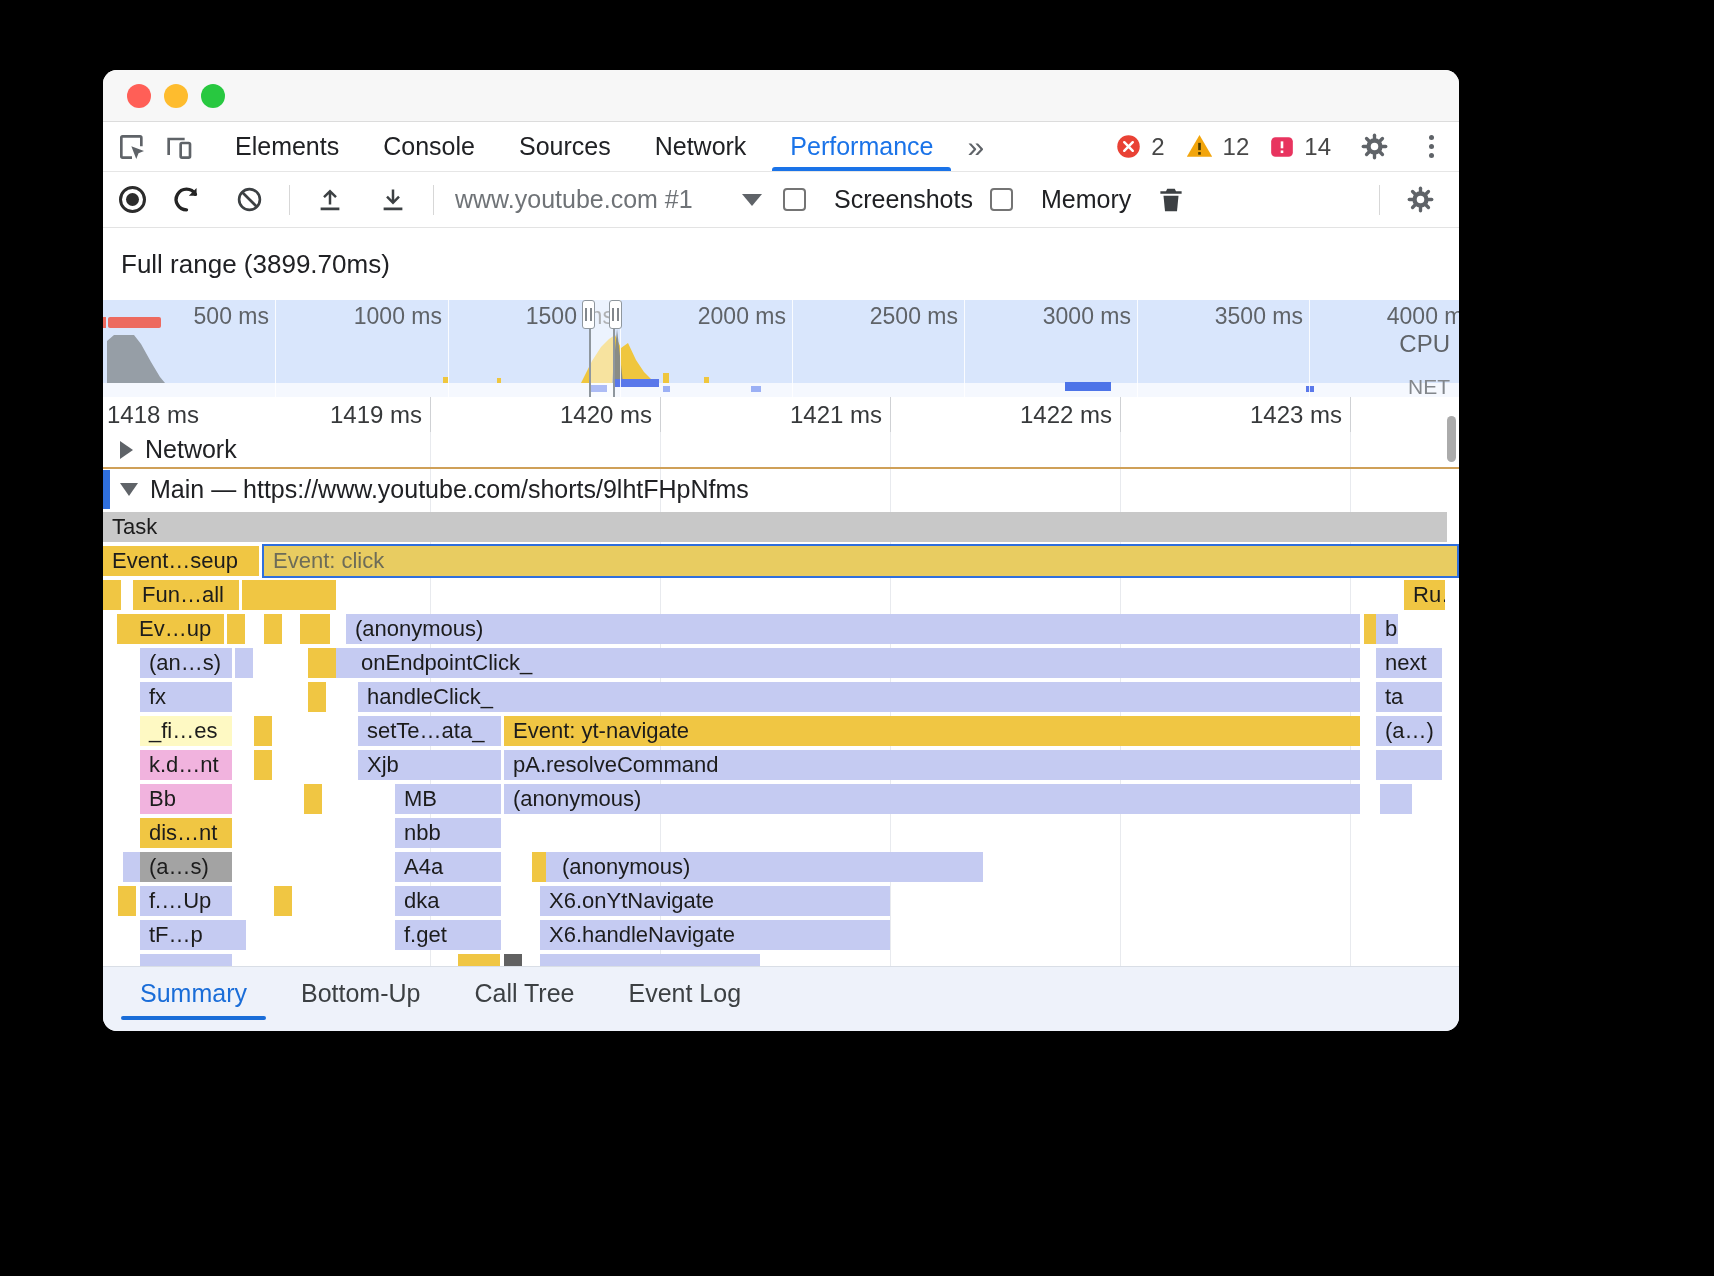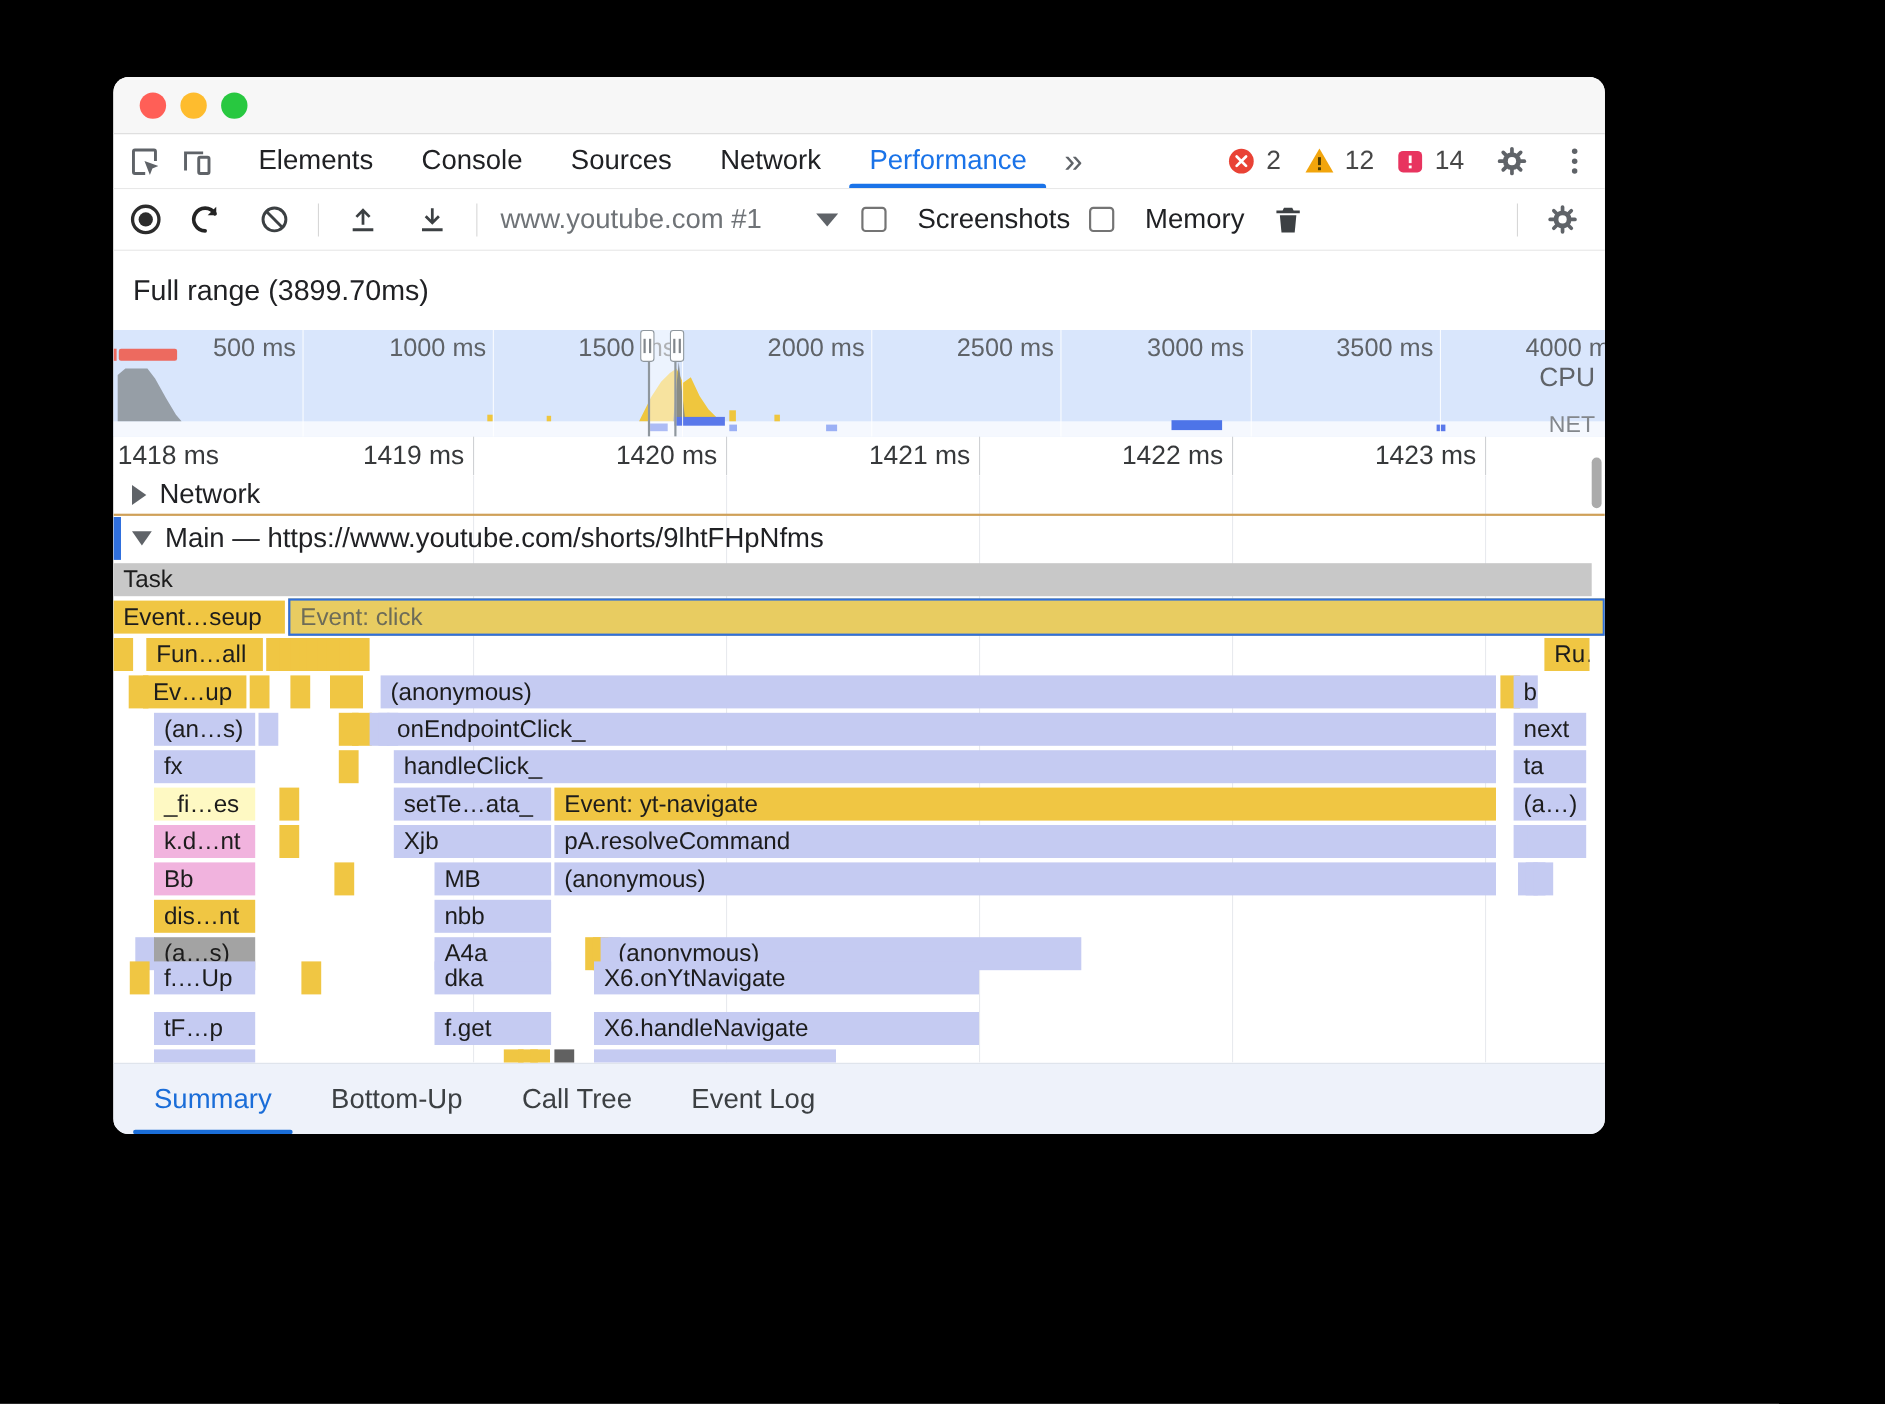--- a/index.html
+++ b/index.html
@@ -53,21 +53,21 @@
 .tri-down{width:0;height:0;border-left:9px solid transparent;border-right:9px solid transparent;border-top:13px solid #5f6368;}
 .main-row{position:relative;height:41px;display:flex;align-items:center;gap:12px;padding-left:17px;font-size:25px;color:#202124;}
 .main-row::before{content:"";position:absolute;left:0;top:1px;bottom:1px;width:7px;background:#2f6fdd;}
 .flame{position:relative;height:456px;}
 .frow{position:absolute;left:0;width:100%;height:34px;}
 .fbar{position:absolute;top:2px;height:30px;line-height:30px;font-size:22px;color:#1c1c1c;padding:0 9px;white-space:nowrap;overflow:hidden;}
 .fbar.sel{top:0;height:34px;line-height:30px;border:2px solid #2f6fdd;color:#6d6c58;z-index:2;}
 .vscroll{position:absolute;right:3px;top:346px;width:9px;height:46px;border-radius:5px;background:#ababab;}
 .bottombar{height:65px;flex:0 0 65px;background:#eef2fa;border-top:1px solid #d9dee6;display:flex;align-items:flex-start;padding:0 10px;}
 .btabs{display:flex;align-items:flex-start;height:100%;}
-.btab{height:64px;display:flex;align-items:center;padding:0 27px;font-size:25px;color:#3c4043;position:relative;}
+.btab{height:53px;display:flex;align-items:center;padding:0 27px;font-size:25px;color:#3c4043;position:relative;}
 .btab.active{color:#1a6dd8;}
 .btab.active::after{content:"";position:absolute;left:8px;right:8px;bottom:0;height:4px;background:#1a6dd8;border-radius:2px;}
 </style>
 </head>
 <body>
 
 <div class="window">
 
   <div class="titlebar">
     <div class="lights">
@@ -366,29 +366,29 @@
         </div>
         <div class="frow" style="top: 340px;">
           <div class="fbar" style="left: 20px; width: 3px; background: rgb(197, 203, 242);"></div>
           <div class="fbar" style="left: 37px; width: 92px; background: #a3a3a3;">(a…s)</div>
           <div class="fbar" style="left: 292px; width: 106px; background: rgb(197, 203, 242);">A4a</div>
           <div class="fbar" style="left: 429px; width: 4px; background: rgb(240, 198, 67);"></div>
           <div class="fbar" style="left: 436px; width: 4px; background: rgb(240, 198, 67);"></div>
           <div class="fbar" style="left: 443px; width: 3px; background: rgb(197, 203, 242);"></div>
           <div class="fbar" style="left: 450px; width: 430px; background: rgb(197, 203, 242);">(anonymous)</div>
         </div>
-        <div class="frow" style="top: 362px;">
+        <div class="frow" style="top: 374px;">
           <div class="fbar" style="left: 15px; width: 5px; background: rgb(240, 198, 67);"></div>
           <div class="fbar" style="left: 37px; width: 92px; background: rgb(197, 203, 242);">f.…Up</div>
           <div class="fbar" style="left: 171px; width: 3px; background: rgb(240, 198, 67);"></div>
           <div class="fbar" style="left: 292px; width: 106px; background: rgb(197, 203, 242);">dka</div>
           <div class="fbar" style="left: 437px; width: 350px; background: rgb(197, 203, 242);">X6.onYtNavigate</div>
         </div>
         <div class="frow" style="top: 408px;">
-          <div class="fbar" style="left: 37px; width: 92px; background: rgb(197, 203, 242);">tF…p</div>
+          <div class="fbar" style="left: 37px; width: 106px; background: rgb(197, 203, 242);">tF…p</div>
           <div class="fbar" style="left: 292px; width: 106px; background: rgb(197, 203, 242);">f.get</div>
           <div class="fbar" style="left: 437px; width: 350px; background: rgb(197, 203, 242);">X6.handleNavigate</div>
         </div>
         <div class="frow" style="top: 442px;">
           <div class="fbar" style="left: 37px; width: 92px; background: rgb(197, 203, 242);"></div>
           <div class="fbar" style="left: 355px; width: 10px; background: rgb(240, 198, 67);"></div>
           <div class="fbar" style="left: 368px; width: 7px; background: rgb(240, 198, 67);"></div>
           <div class="fbar" style="left: 379px; width: 18px; background: rgb(240, 198, 67);"></div>
           <div class="fbar" style="left: 401px; width: 6px; background: rgb(97, 97, 97);"></div>
           <div class="fbar" style="left: 437px; width: 220px; background: rgb(197, 203, 242);"></div>

